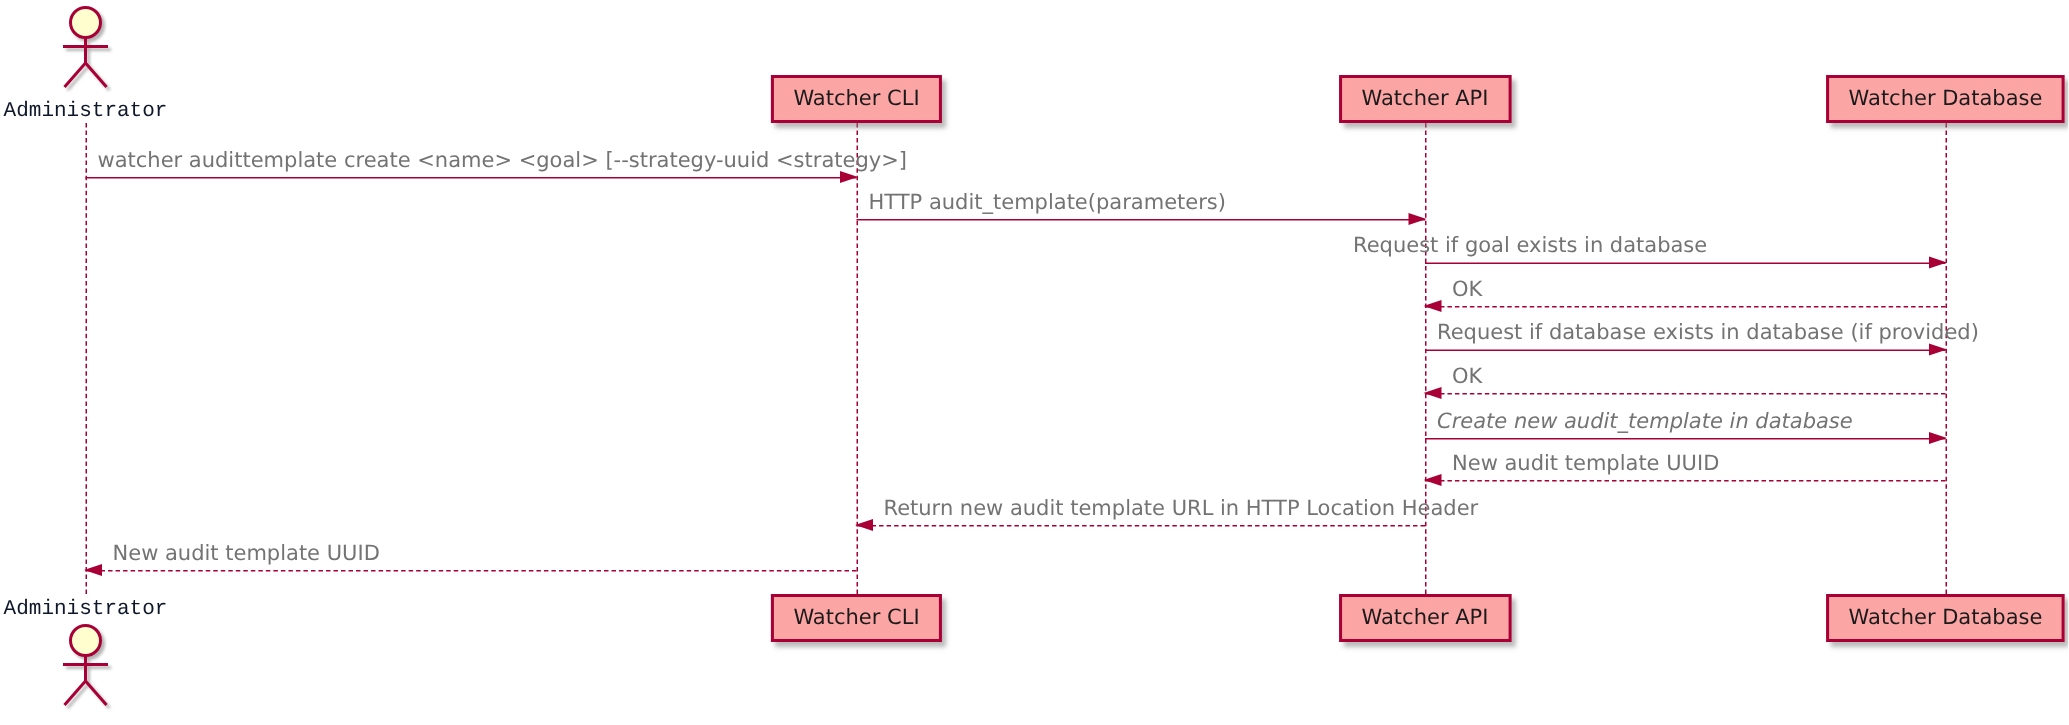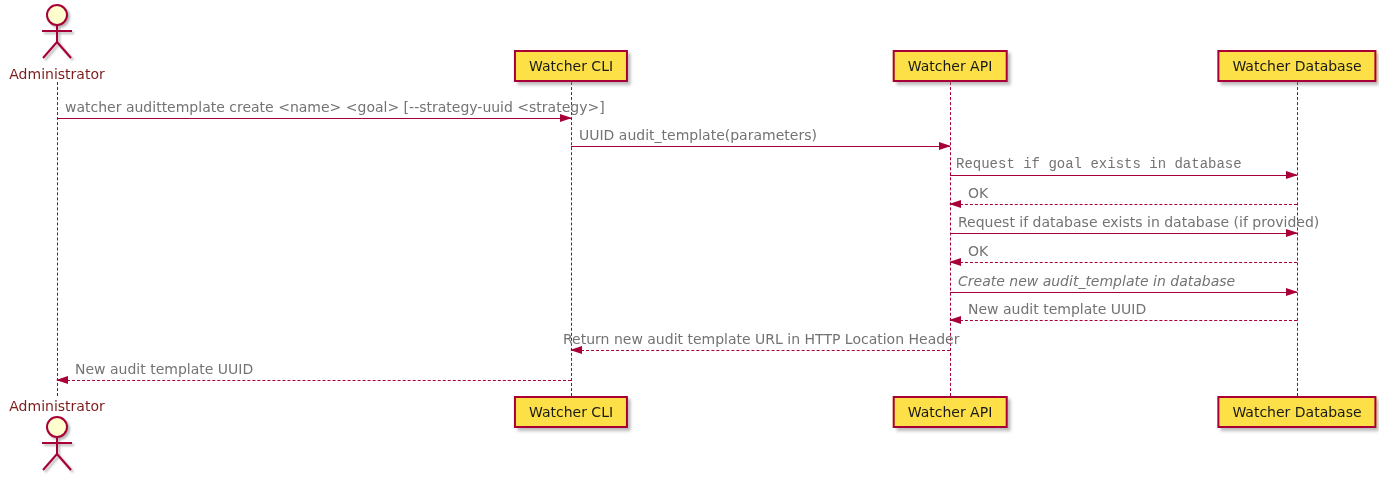--- a/index.html
+++ b/index.html
@@ -20,37 +20,38 @@
     overflow: hidden;
   }
   .lifeline {
     position: absolute;
     width: 0;
     border-left: 1px dashed #A80036;
   }
   .participant-box {
     position: absolute;
     transform: translateX(-50%);
-    background: #fde047;
+    background: #fca5a5;
     border: 2px solid #A80036;
     box-shadow: 3px 3px 3px rgba(130,130,130,0.55);
     padding: 5px 13px;
     height: 18px;
     line-height: 18px;
     white-space: nowrap;
     color: #1a1a1a;
     box-sizing: content-box;
   }
   .actor-label {
     position: absolute;
     transform: translateX(-50%);
     white-space: nowrap;
-    color: #7f1d1d;
+    color: #0f172a;
     height: 17px;
     line-height: 17px;
+    font-family: Liberation Mono, monospace;
   }
   .actor-figure {
     position: absolute;
     filter: drop-shadow(2px 2px 1px rgba(130,130,130,0.6));
   }
   .msg {
     position: absolute;
     height: 0;
   }
   .msg .line {
@@ -118,26 +119,26 @@
     <div class="participant-box" style="left: 1297px; top: 396px;">Watcher Database</div>
     <div class="msg" style="left: 57px; top: 118px; width: 514px;">
       <div class="line solid"></div>
       <div class="head right"></div>
     </div>
     <div class="msg-label" style="top: 98px; left: 65px;">watcher audittemplate create &lt;name&gt; &lt;goal&gt; [--strategy-uuid &lt;strategy&gt;]</div>
     <div class="msg" style="left: 571px; top: 146px; width: 379px;">
       <div class="line solid"></div>
       <div class="head right"></div>
     </div>
-    <div class="msg-label" style="top: 126px; left: 579px;">UUID audit_template(parameters)</div>
+    <div class="msg-label" style="top: 126px; left: 579px;">HTTP audit_template(parameters)</div>
     <div class="msg" style="left: 950px; top: 175px; width: 347px;">
       <div class="line solid"></div>
       <div class="head right"></div>
     </div>
-    <div class="msg-label" style="top: 155px; left: 956px; font-family: Liberation Mono, monospace;">Request if goal exists in database</div>
+    <div class="msg-label" style="top: 155px; left: 902px;">Request if goal exists in database</div>
     <div class="msg" style="left: 950px; top: 204px; width: 347px;">
       <div class="line dashed"></div>
       <div class="head left"></div>
     </div>
     <div class="msg-label" style="top: 184px; left: 968px;">OK</div>
     <div class="msg" style="left: 950px; top: 233px; width: 347px;">
       <div class="line solid"></div>
       <div class="head right"></div>
     </div>
     <div class="msg-label" style="top: 213px; left: 958px;">Request if database exists in database (if provided)</div>
@@ -153,19 +154,19 @@
     <div class="msg-label" style="top: 272px; left: 958px; font-style: italic;">Create new audit_template in database</div>
     <div class="msg" style="left: 950px; top: 320px; width: 347px;">
       <div class="line dashed"></div>
       <div class="head left"></div>
     </div>
     <div class="msg-label" style="top: 300px; left: 968px;">New audit template UUID</div>
     <div class="msg" style="left: 571px; top: 350px; width: 379px;">
       <div class="line dashed"></div>
       <div class="head left"></div>
     </div>
-    <div class="msg-label" style="top: 330px; left: 563px;">Return new audit template URL in HTTP Location Header</div>
+    <div class="msg-label" style="top: 330px; left: 589px;">Return new audit template URL in HTTP Location Header</div>
     <div class="msg" style="left: 57px; top: 380px; width: 514px;">
       <div class="line dashed"></div>
       <div class="head left"></div>
     </div>
     <div class="msg-label" style="top: 360px; left: 75px;">New audit template UUID</div>
   </div>
 
 </body></html>

